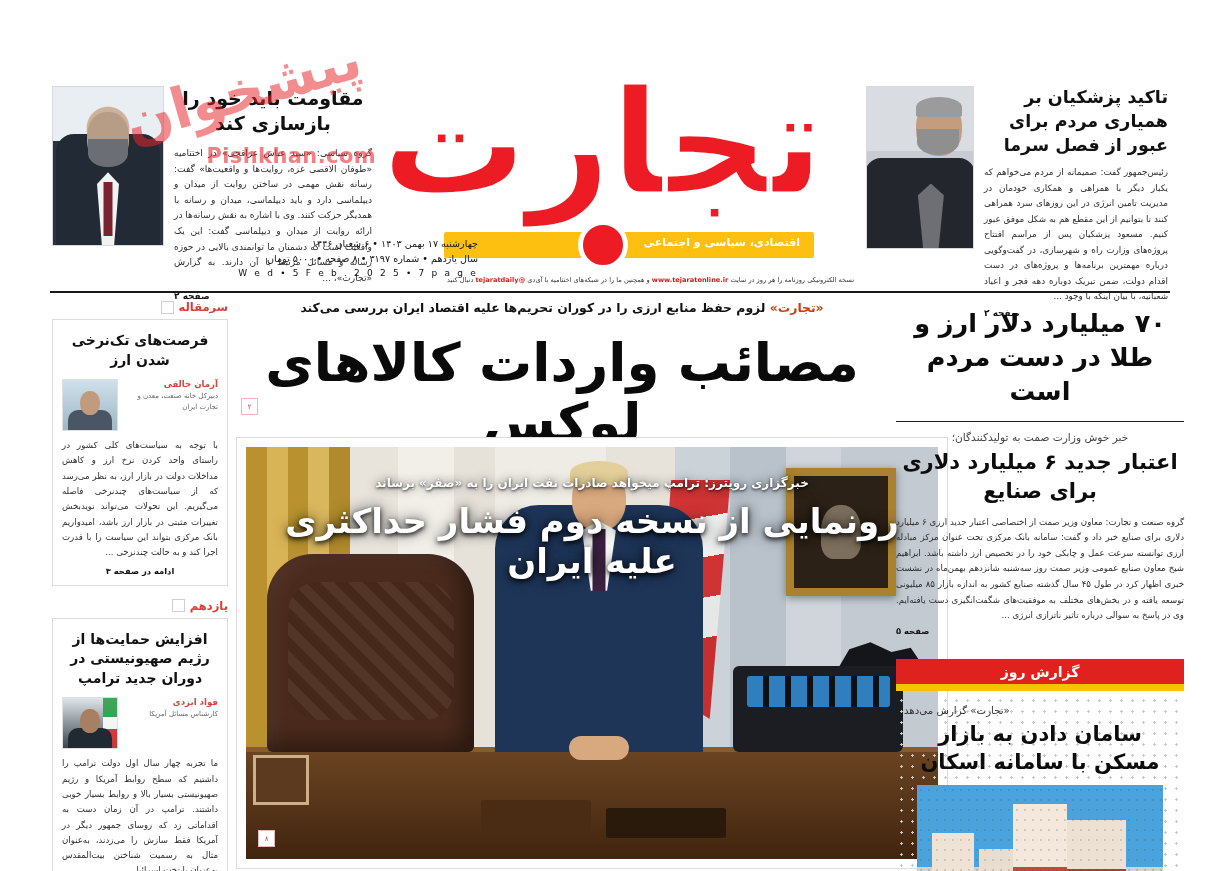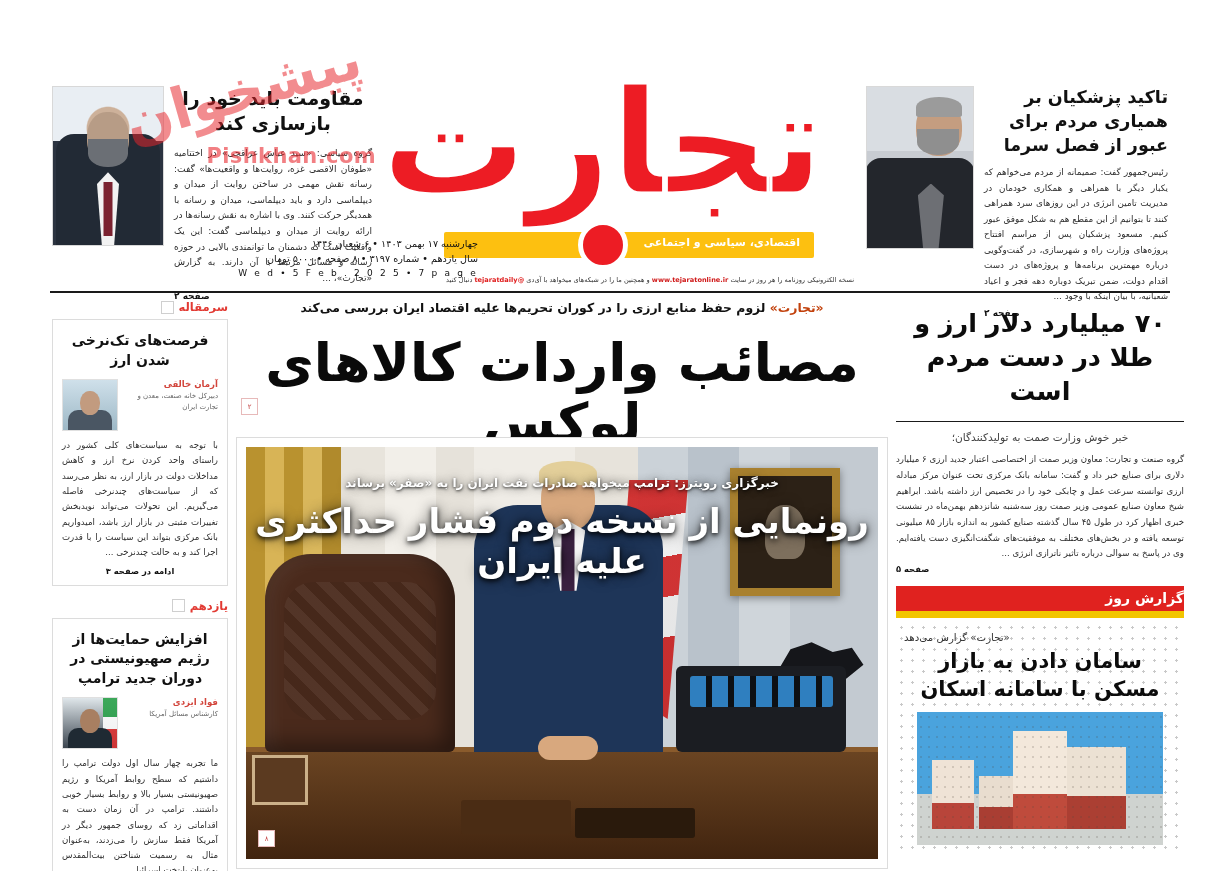--- a/index.html
+++ b/index.html
@@ -110,21 +110,21 @@
   .lead-head {
     margin-top: 18px; text-align: center; direction: rtl;
     font-size: 53px; font-weight: 700; line-height: 1.14; color: #0a0a0a; letter-spacing: -1.6px;
   }
   .pg-badge {
     width: 17px; height: 17px; border: 1px solid #e7b9b9; background: #fff;
     font-size: 7px; color: #c23b3b; display: flex; align-items: center; justify-content: center;
   }
   .badge-lead { position: absolute; left: 5px; top: 98px; }
 
-  .photo-frame { position: absolute; left: 236px; top: 437px; width: 652px; height: 432px; border: 1px solid #dcdcdc; background: #fff; padding: 9px; }
+  .photo-frame { position: absolute; left: 236px; top: 437px; width: 712px; height: 432px; border: 1px solid #dcdcdc; background: #fff; padding: 9px; }
   .photo {
     position: relative; width: 100%; height: 100%; overflow: hidden;
     background:
       linear-gradient(90deg,
         #b9922f 0 3%, #d8b456 3% 6%, #b9922f 6% 9%, #d9b75c 9% 12%, #b08a2c 12% 15%,
         #e8e4dc 15% 22%, #f2efe9 22% 30%, #e6e2da 30% 36%,
         #efece6 36% 52%, #e7e3db 52% 62%,
         #cbd2d8 62% 70%, #b9c2cb 70% 78%, #cfd5da 78% 86%, #c3cad1 86% 100%);
   }
   .photo .desk { position: absolute; left: 0; bottom: 0; width: 100%; height: 26%; background: linear-gradient(#6a4422, #41240f); }
@@ -160,21 +160,21 @@
 
   
   .rightcol { position: absolute; left: 896px; top: 300px; width: 288px; }
   .rc-lead { text-align: center; direction: rtl; font-size: 25.5px; font-weight: 700; line-height: 1.34; color: #0c0c0c; letter-spacing: -0.7px; padding-top: 6px; }
   .rc-div { height: 1px; background: #1a1a1a; margin: 13px 0 9px; }
   .rc-over { text-align: center; direction: rtl; font-size: 10.6px; color: #444; margin-bottom: 5px; }
   .rc-title { text-align: center; direction: rtl; font-size: 21px; font-weight: 700; line-height: 1.36; color: #0c0c0c; letter-spacing: -0.5px; }
   .rc-body { margin-top: 9px; font-size: 8.6px; line-height: 1.82; color: #2b2b2b; text-align: justify; direction: rtl; }
   .rc-page { font-size: 8.4px; font-weight: 700; color: #111; text-align: left; direction: rtl; margin-top: 2px; }
 
-  .banner { margin-top: 12px; height: 25px; background: #e0221f; display: flex; align-items: center; justify-content: flex-start; }
+  .banner { margin-top: 23px; height: 25px; background: #e0221f; display: flex; align-items: center; justify-content: center; }
   .banner span { color: #fff; font-size: 14px; font-weight: 700; direction: rtl; letter-spacing: -0.2px; }
   .banner-yellow { height: 7px; background: #f2c500; }
 
   .dotted { margin-top: 4px; padding: 10px 8px 12px; background-image: radial-gradient(#c8c8c8 1px, transparent 1.1px); background-size: 11px 11px; position: relative; }
   .rp-over { text-align: left; direction: rtl; font-size: 10.2px; color: #333; }
   .rp-title { margin-top: 4px; text-align: center; direction: rtl; font-size: 21px; font-weight: 700; line-height: 1.34; color: #0c0c0c; letter-spacing: -0.5px; }
   .rp-photo {
     margin: 9px auto 0; width: 246px; height: 133px; position: relative; overflow: hidden;
     background: linear-gradient(#4aa3dd 0 62%, #cfd3d0 62% 100%);
   }
@@ -220,21 +220,21 @@
         <div class="logo-dot"></div>
       </div>
       <div class="dateblock">
         <div>چهارشنبه ۱۷ بهمن ۱۴۰۳ • ۶ شعبان ۱۴۴۶</div>
         <div>سال یازدهم • شماره ۳۱۹۷ • ۸ صفحه • ۵۰۰۰ تومان</div>
         <div class="en">W e d  •  5 F e b .  2 0 2 5  •  7 p a g e</div>
       </div>
       <div class="weburl">
         <span>نسخه الکترونیکی روزنامه را هر روز در سایت</span>
         <b class="site">www.tejaratonline.ir</b>
-        <span>و همچنین ما را در شبکه‌های میخواهد با آی‌دی</span>
+        <span>و همچنین ما را در شبکه‌های اختتامیه با آی‌دی</span>
         <b>@tejaratdaily</b>
         <span>دنبال کنید</span>
       </div>
     </div>
 
     <div class="teaser-right">
       <div class="tr-text">
         <div class="tr-title">تاکید پزشکیان بر همیاری مردم برای عبور از فصل سرما</div>
         <div class="tr-body">رئیس‌جمهور گفت: صمیمانه از مردم می‌خواهم که یکبار دیگر با همراهی و همکاری خودمان در مدیریت تامین انرژی در این روزهای سرد همراهی کنند تا بتوانیم از این مقطع هم به شکل موفق عبور کنیم. مسعود پزشکیان پس از مراسم افتتاح پروژه‌های وزارت راه و شهرسازی، در گفت‌وگویی درباره مهمترین برنامه‌ها و پروژه‌های در دست اقدام دولت، ضمن تبریک دوباره دهه فجر و اعیاد شعبانیه، با بیان اینکه با وجود ...</div>
         <div class="tr-more">صفحه ۲</div>
@@ -331,20 +331,21 @@
       <div class="pg-badge badge-photo">۸</div>
     </div>
   </div>
 
   <div class="rightcol">
     <div class="rc-lead">۷۰ میلیارد دلار ارز و طلا در دست مردم است</div>
     <div class="rc-div"></div>
 
     <div>
       <div class="rc-over">خبر خوش وزارت صمت به تولیدکنندگان؛</div>
+      <div class="rc-title">اعتبار جدید ۶ میلیارد دلاری برای صنایع</div>
       <div class="rc-body">گروه صنعت و تجارت: معاون وزیر صمت از اختصاصی اعتبار جدید ارزی ۶ میلیارد دلاری برای صنایع خبر داد و گفت: سامانه بانک مرکزی تحت عنوان مرکز مبادله ارزی توانسته سرعت عمل و چابکی خود را در تخصیص ارز داشته باشد. ابراهیم شیخ معاون صنایع عمومی وزیر صمت روز سه‌شنبه شانزدهم بهمن‌ماه در نشست خبری اظهار کرد در طول ۴۵ سال گذشته صنایع کشور به اندازه بازار ۸۵ میلیونی توسعه یافته و در بخش‌های مختلف به موفقیت‌های شگفت‌انگیزی دست یافته‌ایم. وی در پاسخ به سوالی درباره تاثیر ناترازی انرژی ...</div>
       <div class="rc-page">صفحه ۵</div>
     </div>
 
     <div class="banner">
       <span>گزارش روز</span>
     </div>
     <div class="banner-yellow"></div>
 
     <div class="dotted">

